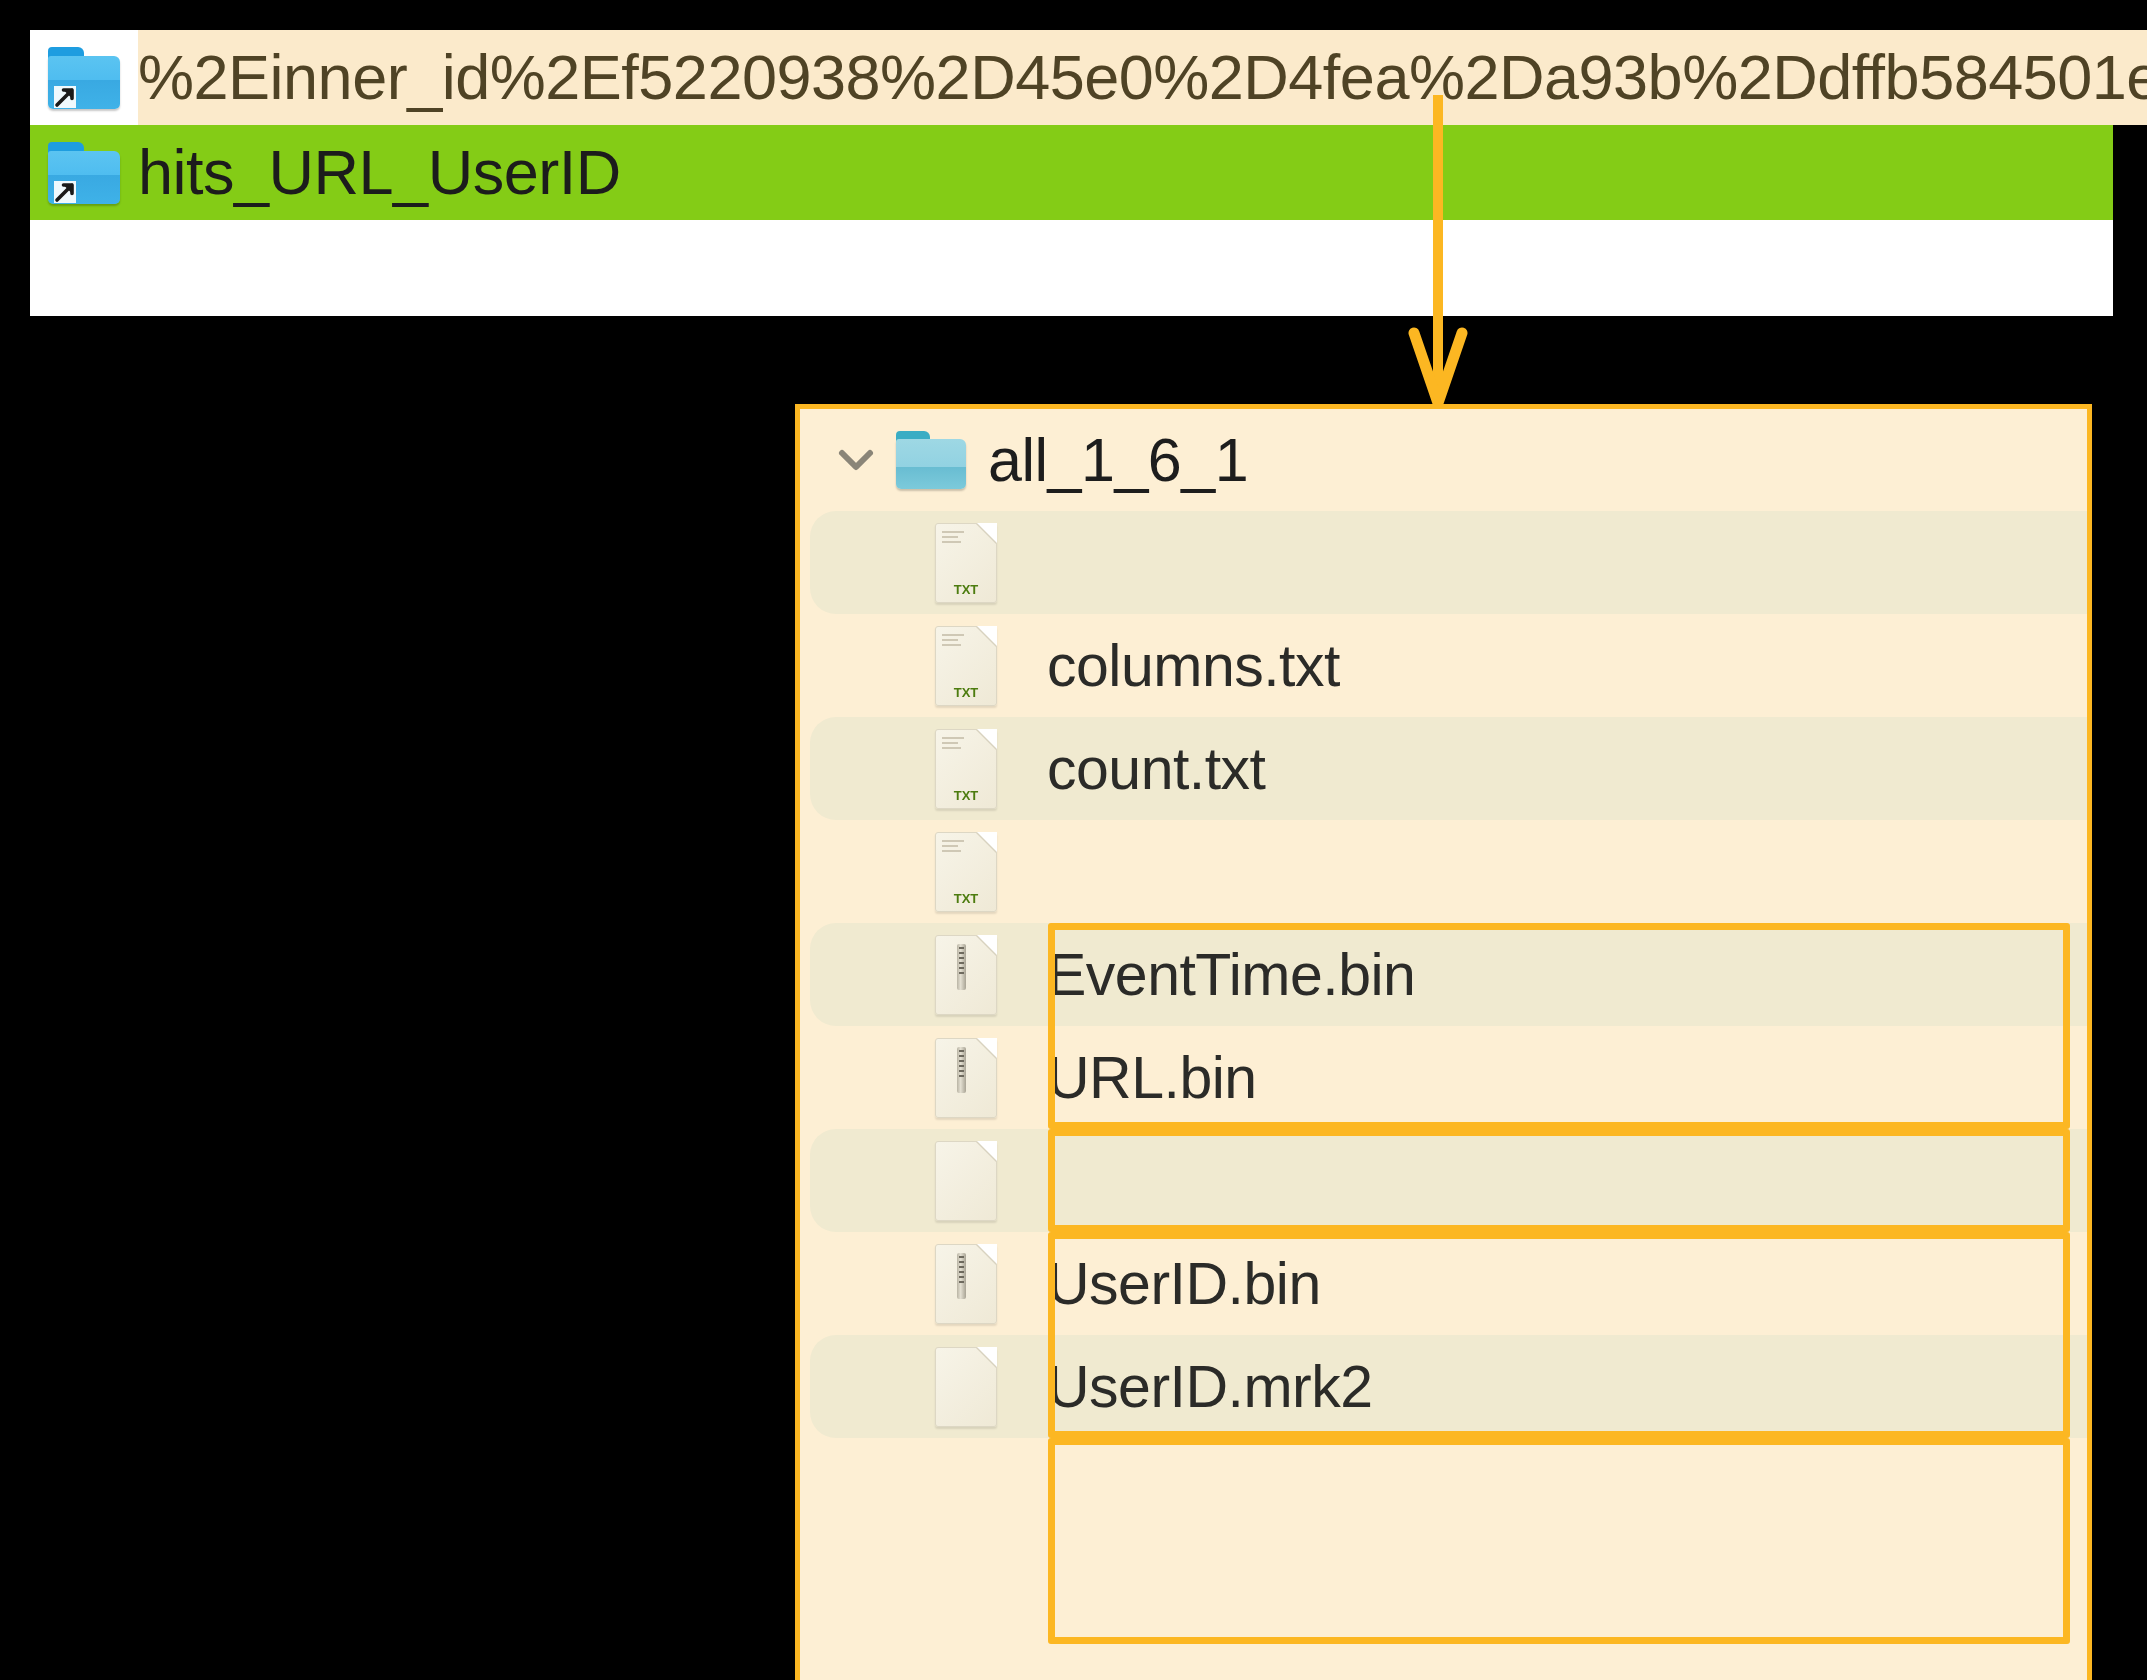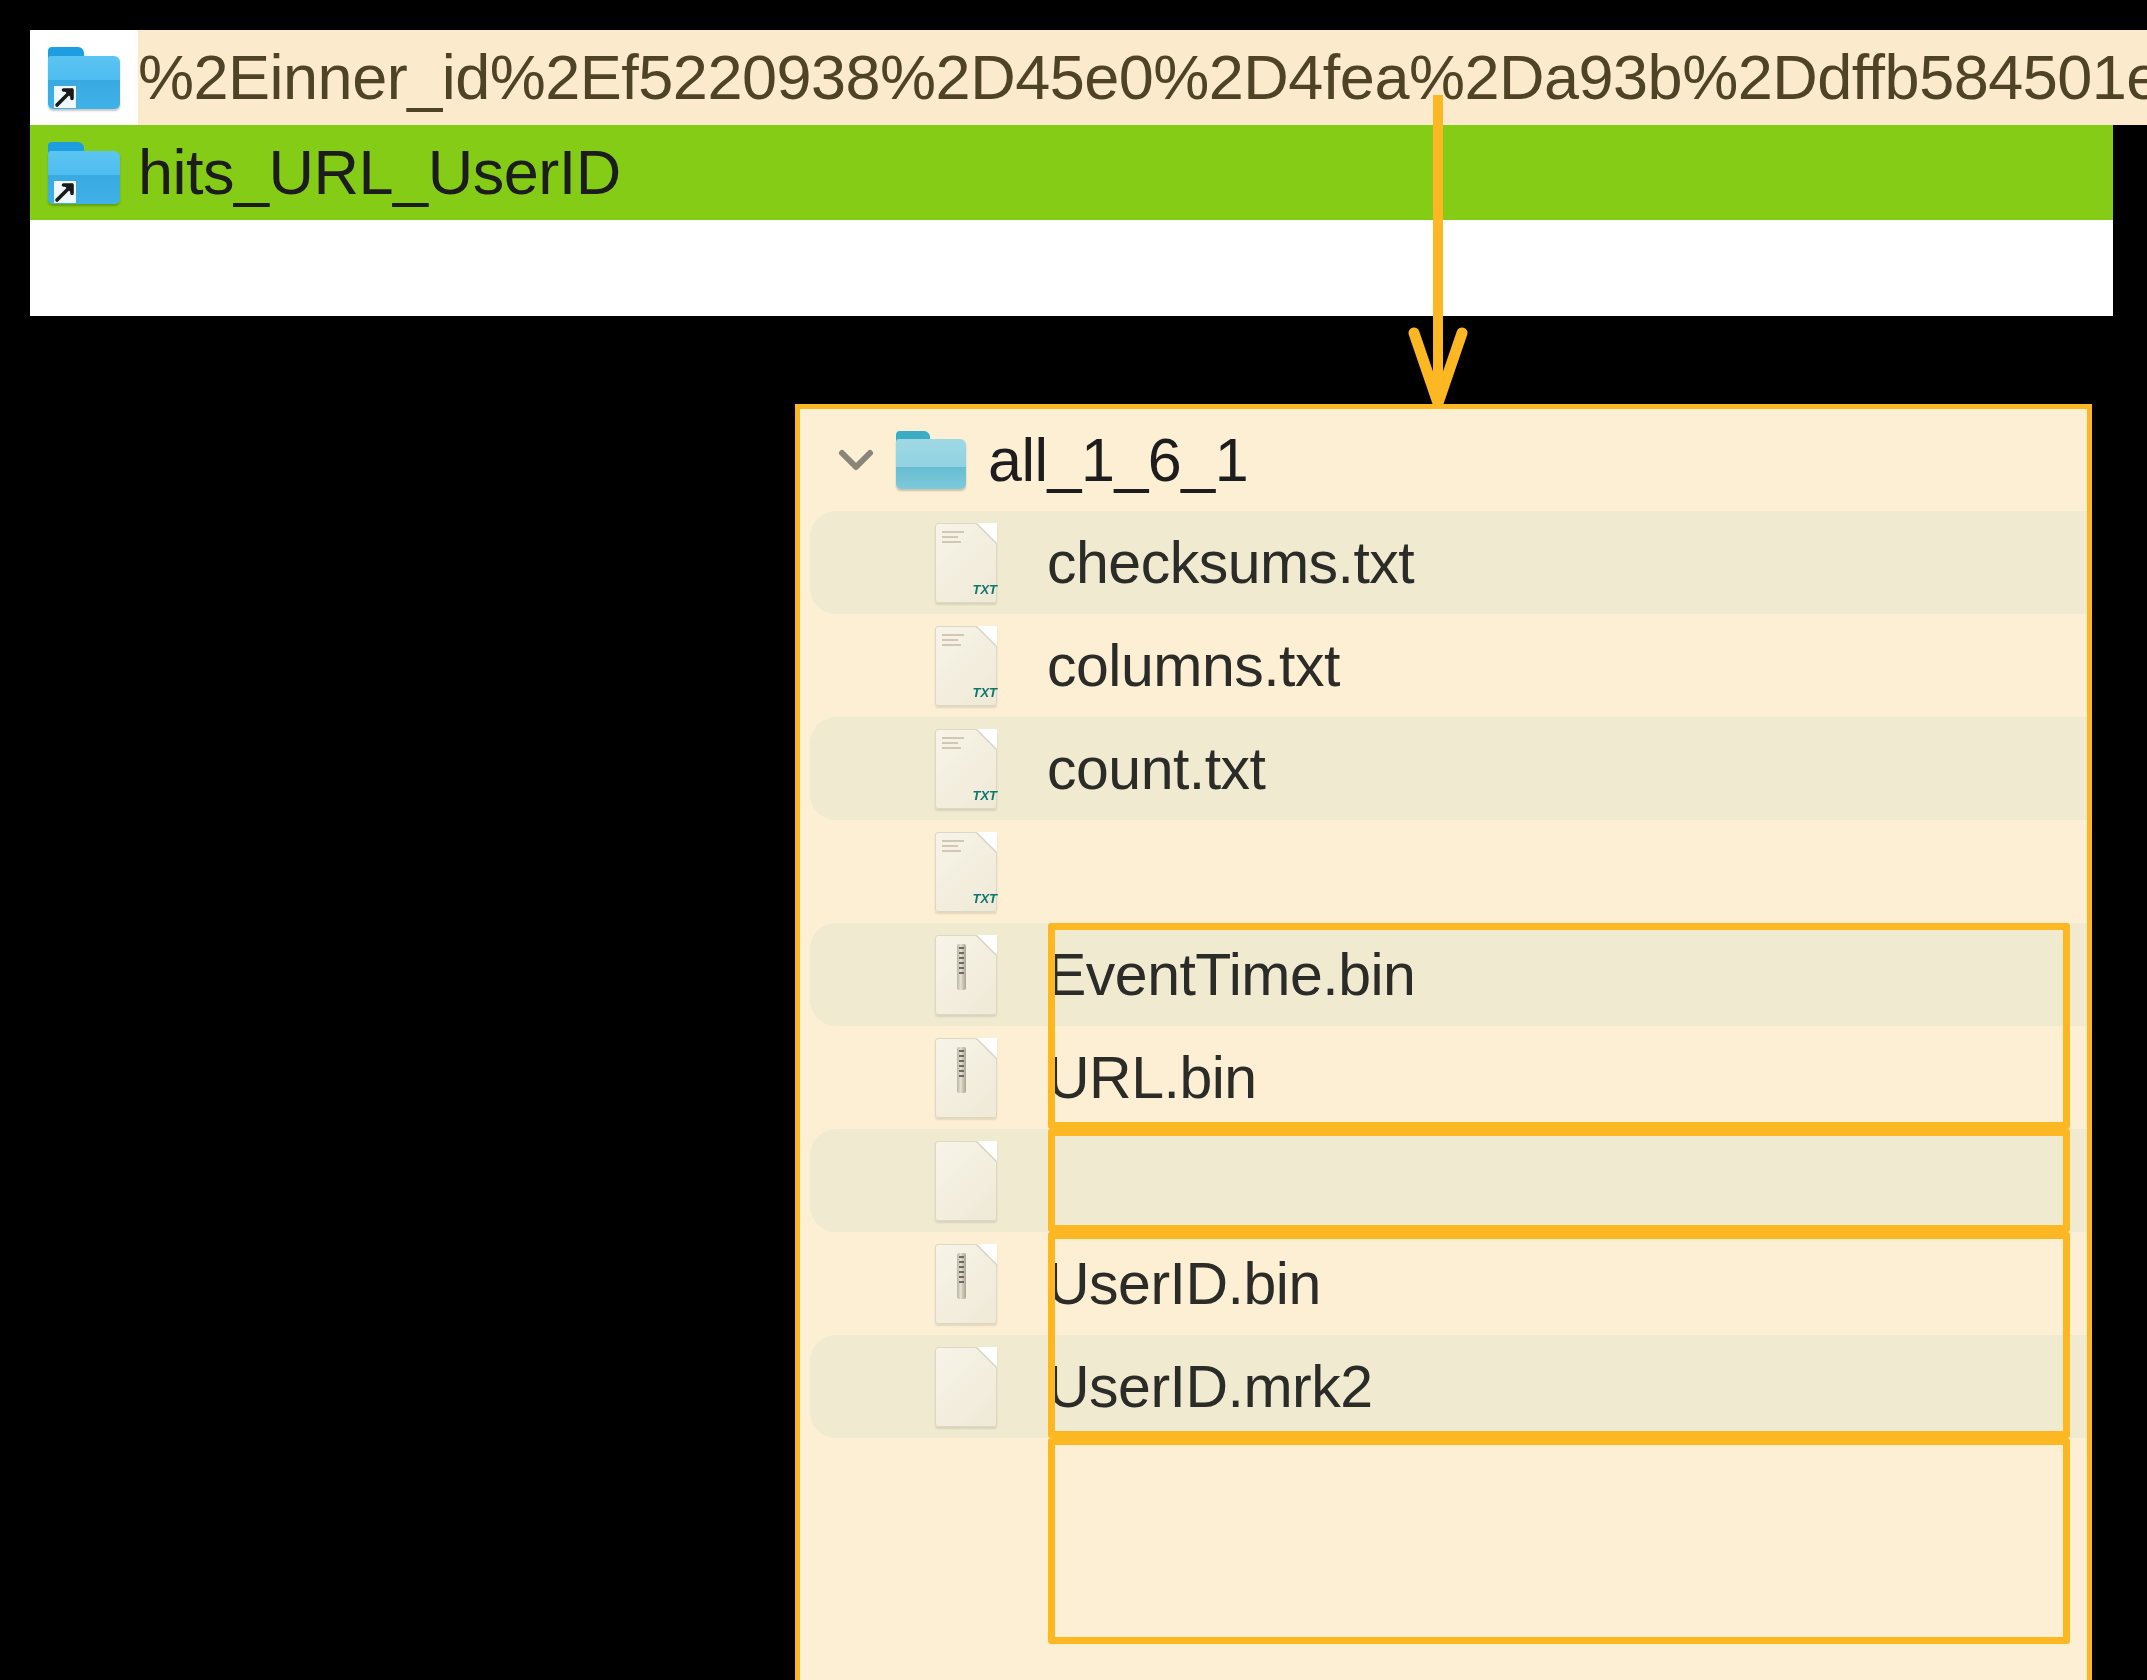--- a/index.html
+++ b/index.html
@@ -152,25 +152,24 @@
   }
   .doc-fold {
     position:absolute; right:0px; top:0px;
     width:0; height:0;
     border-left: 20px solid transparent;
     border-top: 20px solid #ffffff;
     filter: drop-shadow(-1px 1px 0 #d8d2bf);
   }
   .doc-ext {
     position:absolute; left:0; right:0; bottom:6px;
-    text-align:right;
+    text-align:center;
     font-size: 13px; font-weight: bold;
-    color:#0f766e;
+    color:#4d7c0f;
     font-family:"Liberation Sans", sans-serif;
-    font-style:italic;
   }
   .doc-lines {
     position:absolute; left:7px; top:8px; width:26px;
   }
   .doc-lines i {
     display:block; height:2px; background:#cfc8b5; margin-bottom:3px;
   }
   .doc-lines i:nth-child(1){ width:22px; }
   .doc-lines i:nth-child(2){ width:16px; }
   .doc-lines i:nth-child(3){ width:19px; }
@@ -276,21 +275,20 @@
               <span class="doc-page"></span>
               <span class="doc-fold"></span>
               <span class="doc-lines">
                 <i></i>
                 <i></i>
                 <i></i>
               </span>
               <span class="doc-ext">TXT</span>
             </span>
           </span>
-          <span class="file-name">checksums.txt</span>
         </div>
         <div class="file-row">
           <span class="file-icon-wrap">
             <span class="doc-icon">
               <span class="doc-page"></span>
               <span class="doc-fold"></span>
               <span class="doc-lines">
                 <i></i>
                 <i></i>
                 <i></i>

